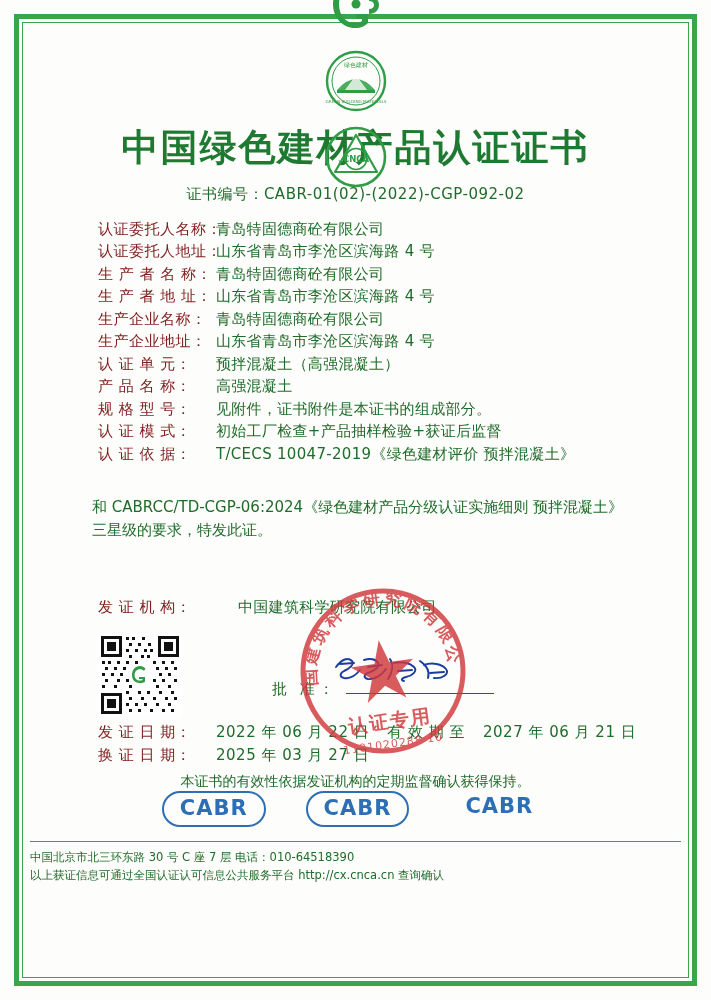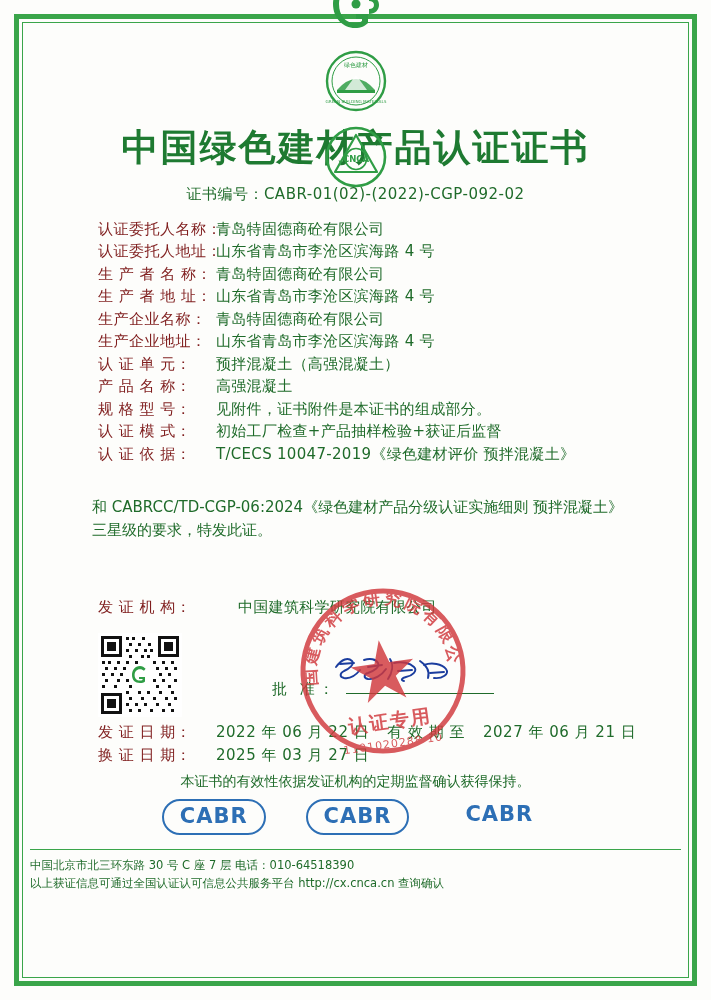--- a/index.html
+++ b/index.html
@@ -208,21 +208,21 @@
     margin-top: 8px;
     color: #1f6b2a;
     font-family: "DejaVu Sans", sans-serif;
   }
 
   
   .cabr-row {
     display: flex;
     justify-content: center;
     gap: 40px;
-    margin-top: 8px;
+    margin-top: 0;
   }
   .cabr {
     border: 2px solid #2d6fb5;
     border-radius: 24px;
     color: #2d6fb5;
     font-family: "DejaVu Sans", sans-serif;
     font-weight: bold;
     font-size: 21px;
     letter-spacing: 1px;
     padding: 3px 16px 5px 16px;

